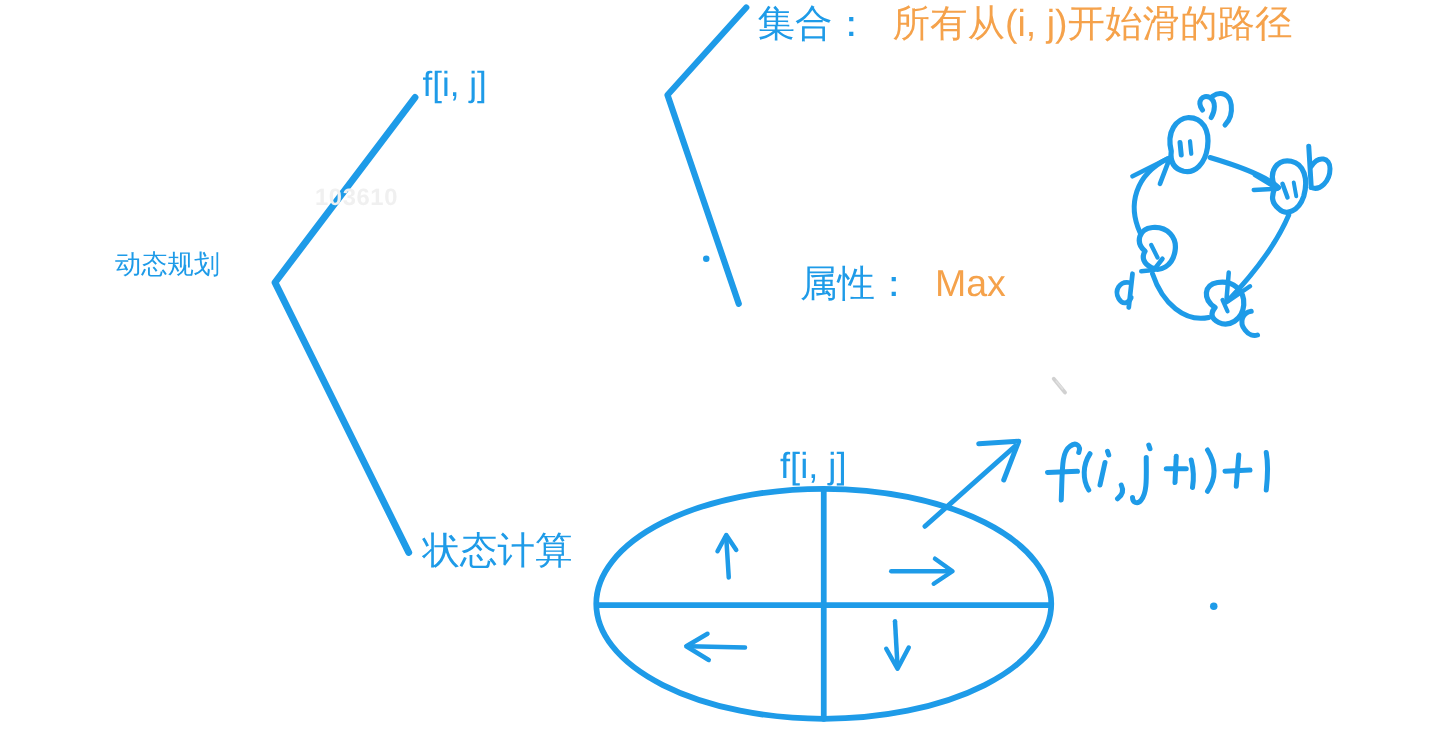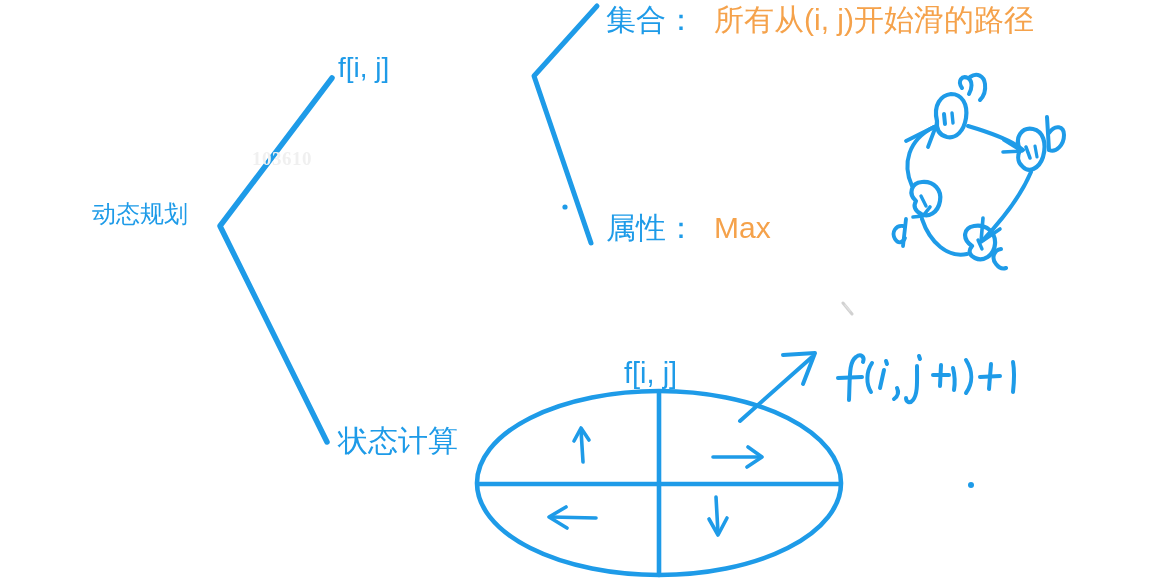--- a/index.html
+++ b/index.html
@@ -27,21 +27,21 @@
     position: absolute;
     white-space: nowrap;
     color: #1e9be8;
     line-height: 1.15;
   }
   .blue { color: #1e9be8; }
   .orange { color: #f5a24b; }
 
   #root-label {
     left: 92px; top: 200px;
-    font-size: 24px;
+    font-size: 21px;
     text-align: center;
   }
   #state-repr-label {
     left: 338px; top: 50px;
     font-size: 30px;
     text-align: center;
   }
   #state-repr-label .line2 {
     display: block;
     text-align: center;
@@ -50,36 +50,35 @@
   }
   #state-calc-label {
     left: 338px; top: 424px;
     font-size: 30px;
   }
   #set-row {
     left: 606px; top: 3px;
     font-size: 30px;
   }
   #attr-row {
-    left: 606px; top: 211px;
+    left: 640px; top: 211px;
     font-size: 30px;
   }
   #set-row .val { margin-left: 18px; }
   #attr-row .val { margin-left: 18px; }
   #ellipse-label {
     left: 624px; top: 357px;
     font-size: 29px;
   }
   #watermark {
     left: 252px; top: 148px;
     font-size: 19px;
     color: #f0f0f0;
     font-weight: bold;
     letter-spacing: 0.5px;
-    font-family: Liberation Serif, serif;
   }
 </style>
 </head>
 <body>
 
 <div id="canvas">
 
   <svg class="svg-layer" viewBox="0 0 1159 587">
 
     <g fill="none" stroke="#1e9be8" stroke-width="5.5" stroke-linecap="round" stroke-linejoin="round">

